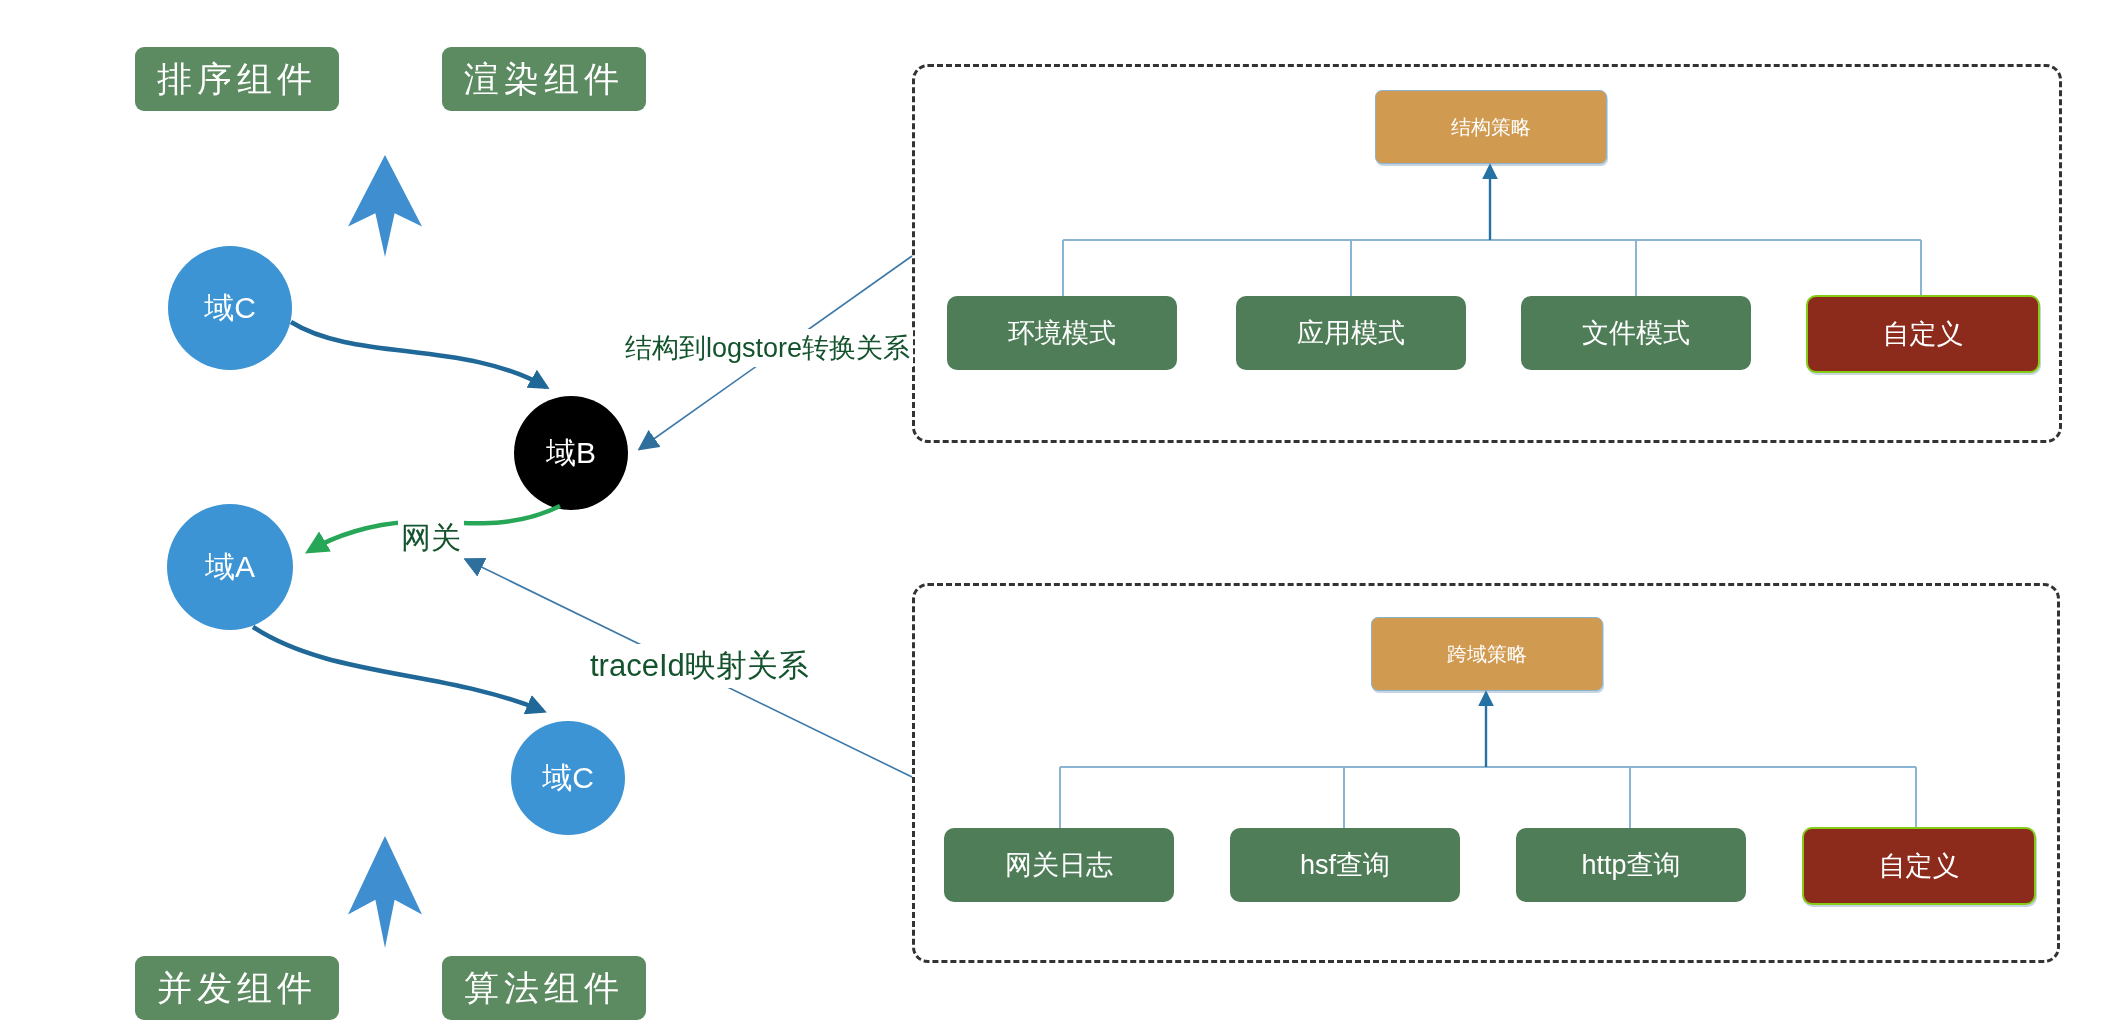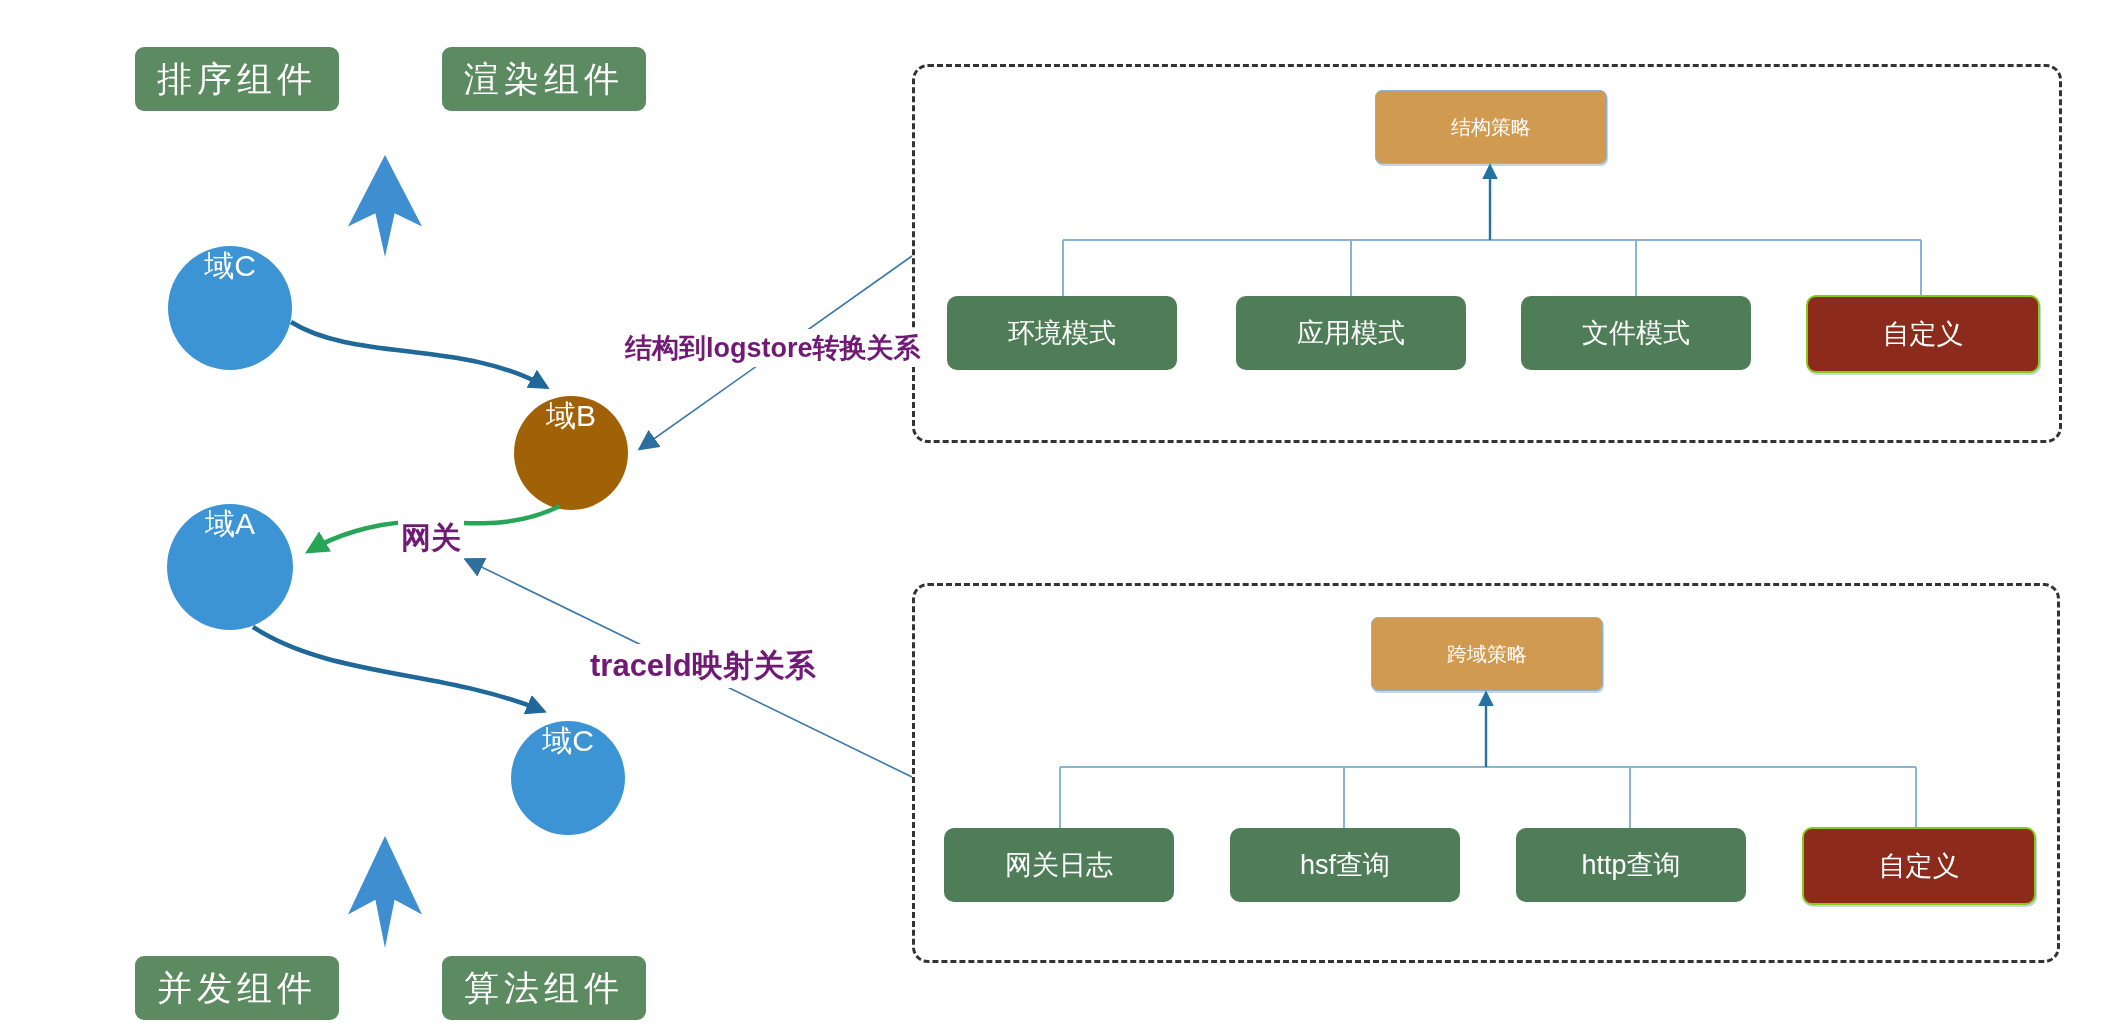--- a/index.html
+++ b/index.html
@@ -8,33 +8,33 @@
     font-family:"Liberation Sans",sans-serif;
   }
   
   .comp-box{
     position:absolute;width:204px;height:64px;background:#5c8a61;border-radius:9px;
     color:#fff;display:flex;align-items:center;justify-content:center;
     font-family:"DejaVu Serif",serif;font-size:35px;letter-spacing:5px;font-weight:500;
   }
   
   .circle{
-    position:absolute;border-radius:50%;color:#fff;display:flex;justify-content:center;
+    position:absolute;border-radius:50%;color:#fff;display:flex;align-items:center;justify-content:center;
     font-size:30px;font-weight:500;
   }
   .circle.blue{background:#3d94d4;}
-  .circle.red{background:#a16207;}
+  .circle.red{background:#000000;}
   
   .chevron{
     position:absolute;background:#3e8ed0;
     clip-path:polygon(50% 0%,100% 70%,63% 57%,50% 100%,37% 57%,0% 70%);
   }
   
   .edge-label{
-    position:absolute;background:#ffffff;color:#701a75;font-weight:bold;white-space:nowrap;
+    position:absolute;background:#ffffff;color:#14532d;font-weight:normal;white-space:nowrap;
     padding:1px 3px;
   }
   
   .dash-panel{
     position:absolute;border:3px dashed #333333;border-radius:16px;background:transparent;
   }
   .strategy-root{
     position:absolute;width:230px;height:72px;background:#d09a50;border:1px solid #8ab4d2;
     border-radius:7px;color:#fff;display:flex;align-items:center;justify-content:center;
     font-size:20px;font-weight:500;box-shadow:1px 2px 0 rgba(130,160,190,.45);

